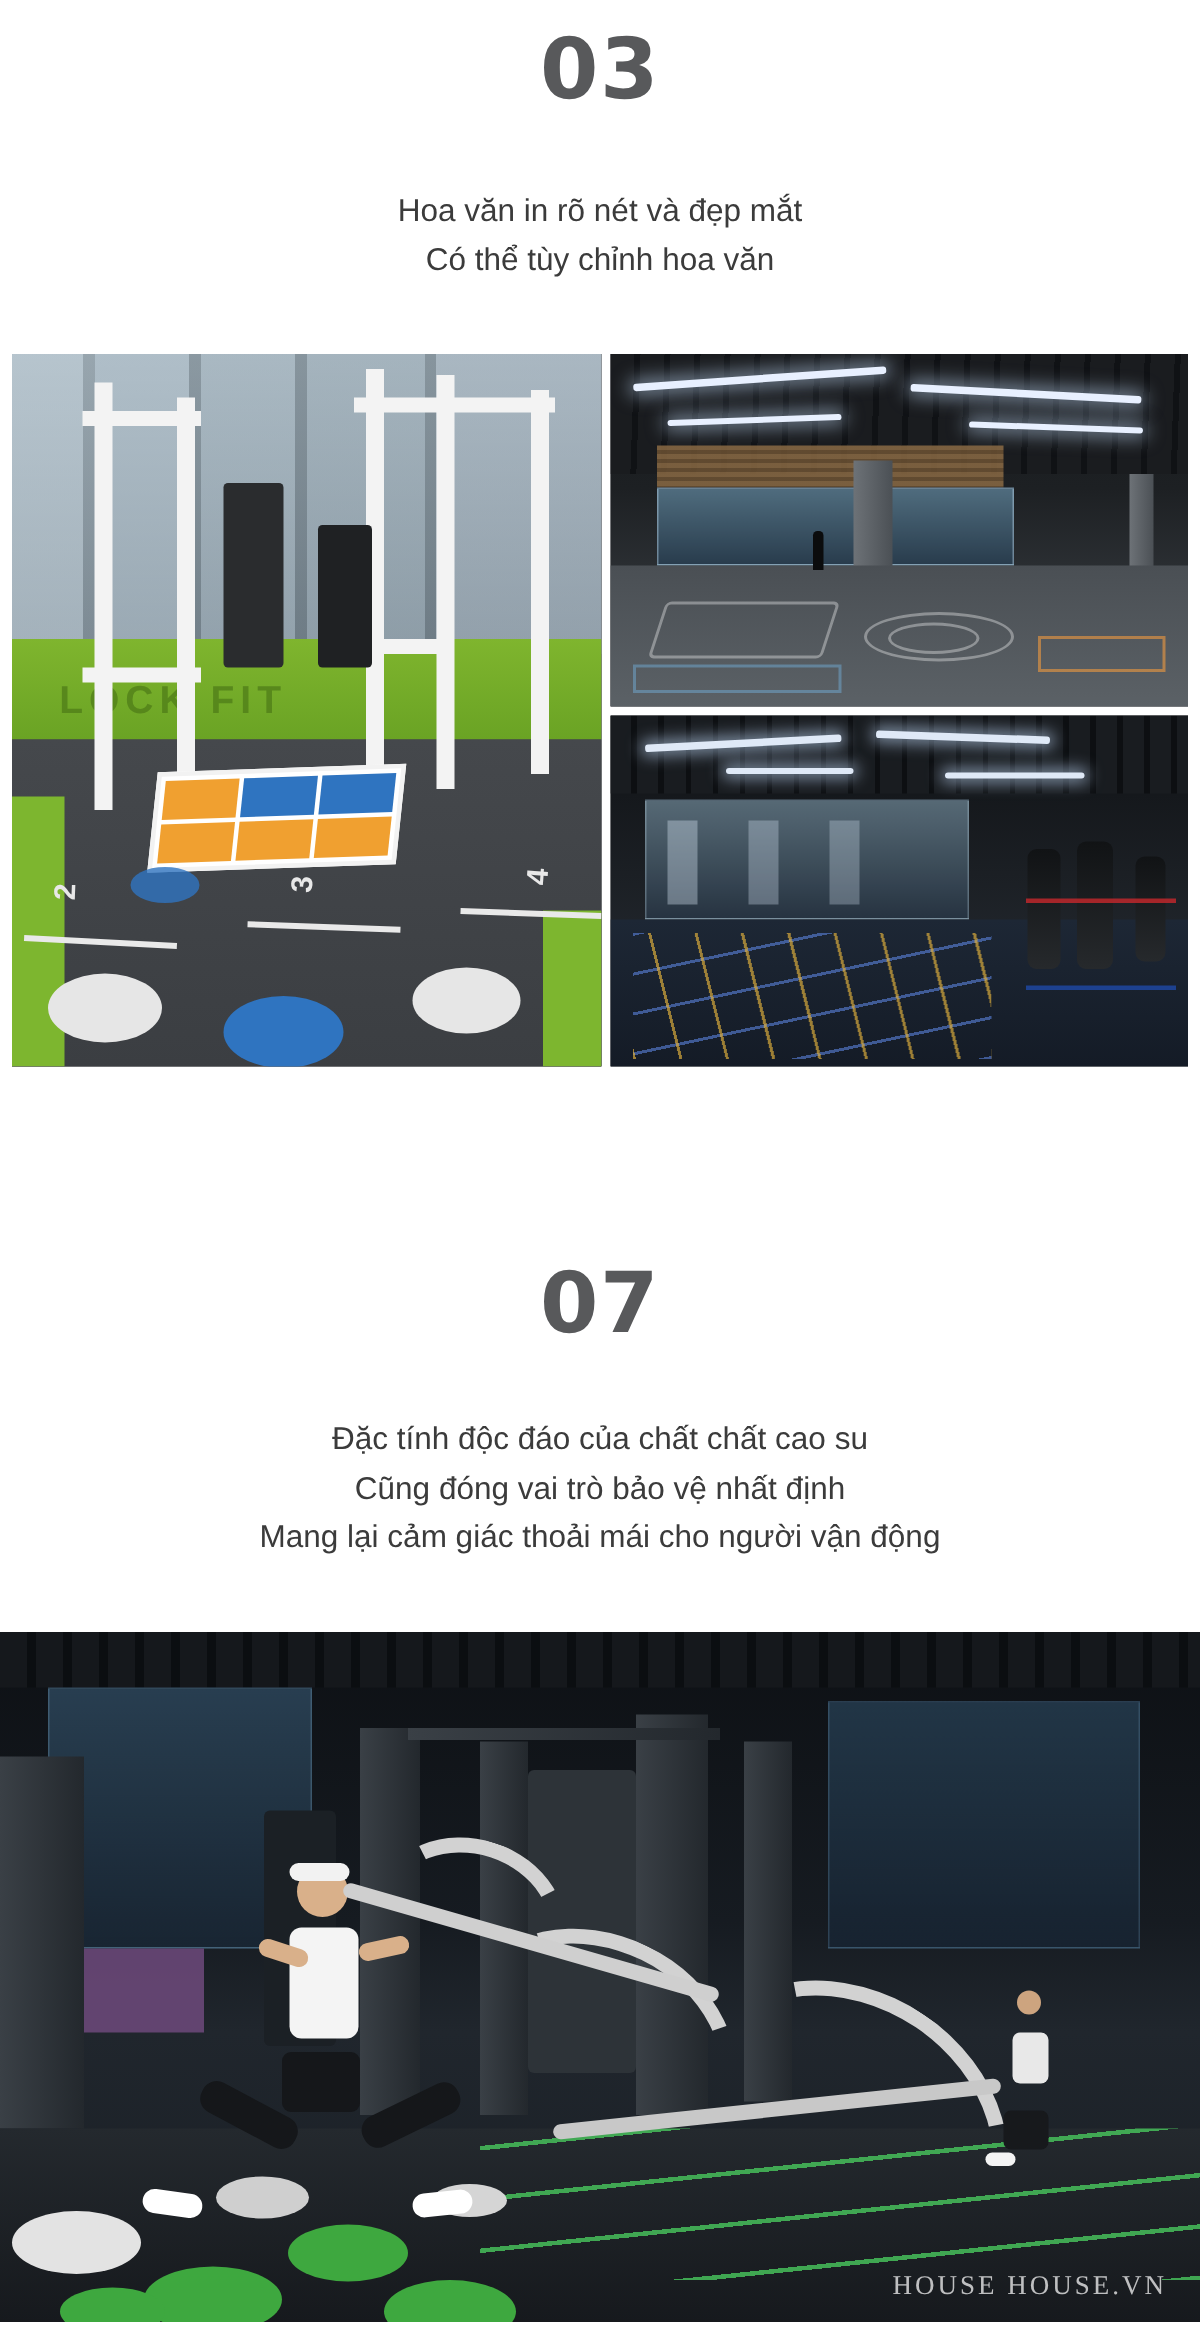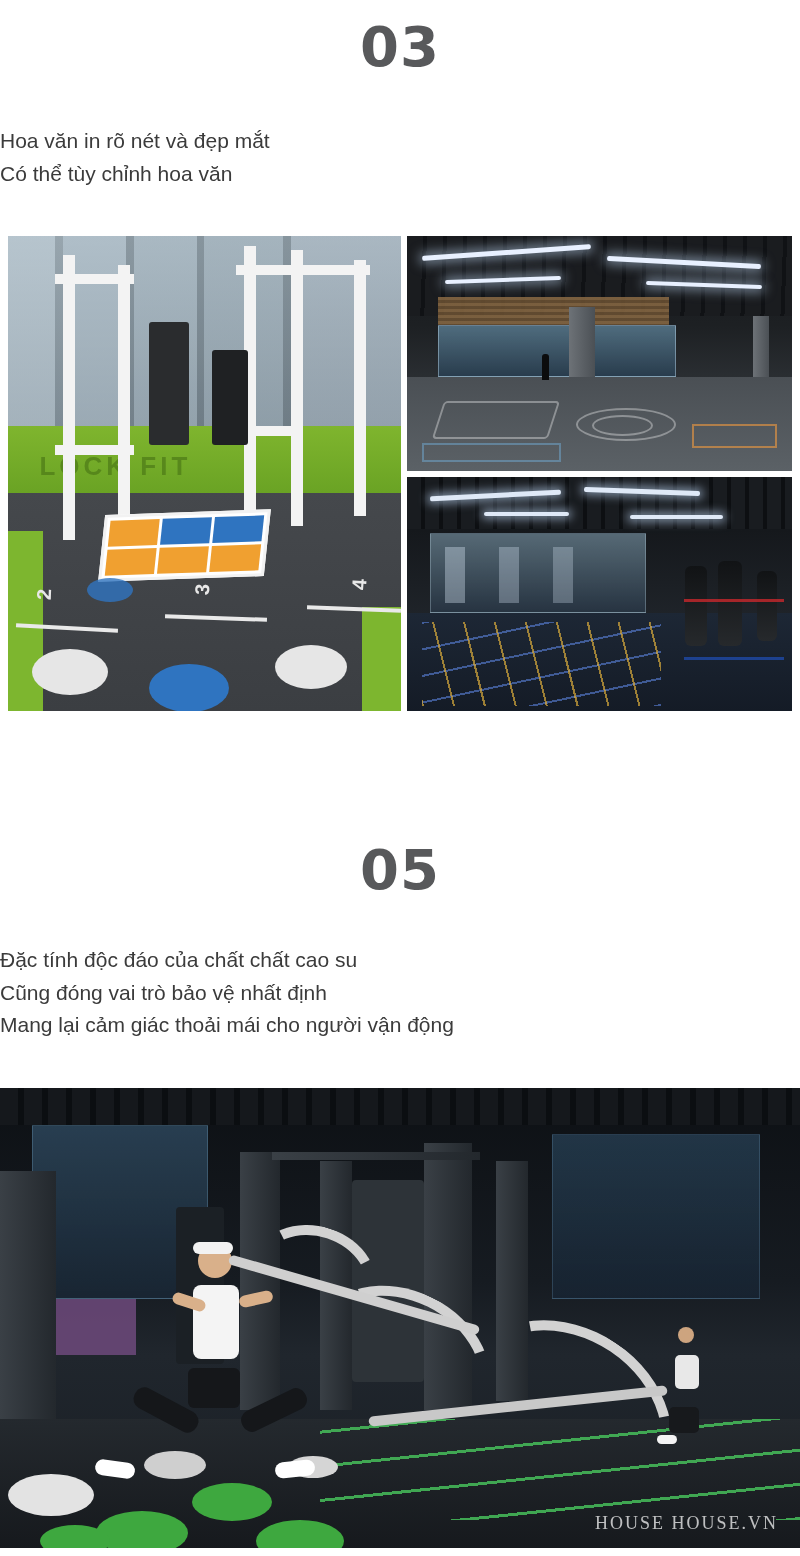--- a/index.html
+++ b/index.html
@@ -14,21 +14,21 @@
 
   .section-number {
     font-size: 56px;
     font-weight: bold;
     color: #58595b;
     text-align: center;
     letter-spacing: 1px;
     font-family: "DejaVu Sans", sans-serif;
   }
   .section-caption {
-    text-align: left;
+    text-align: center;
     color: #3b3b3b;
     font-size: 21px;
     line-height: 1.55;
     font-weight: 400;
   }
   .section-caption div { white-space: nowrap; }
 
   .gallery {
     width: 800px;
     display: flex;
@@ -287,21 +287,21 @@
           <div class="p3-bag" style="right:13%;top:36%;width:24px;height:36%"></div>
           <div class="p3-bag" style="right:4%;top:40%;width:20px;height:30%"></div>
           <div class="p3-ring"></div>
         </div>
       </div>
     </div>
   </div>
 
   <div>
     <div style="height:126px"></div>
-    <div class="section-number">05</div>
+    <div class="section-number">07</div>
     <div style="height:42px"></div>
     <div class="section-caption">
       <div>Đặc tính độc đáo của chất chất cao su</div>
       <div>Cũng đóng vai trò bảo vệ nhất định</div>
       <div>Mang lại cảm giác thoải mái cho người vận động</div>
     </div>
     <div style="height:46px"></div>
 
     <div class="photo photo-wide">
       <div class="pw-bg"></div>

